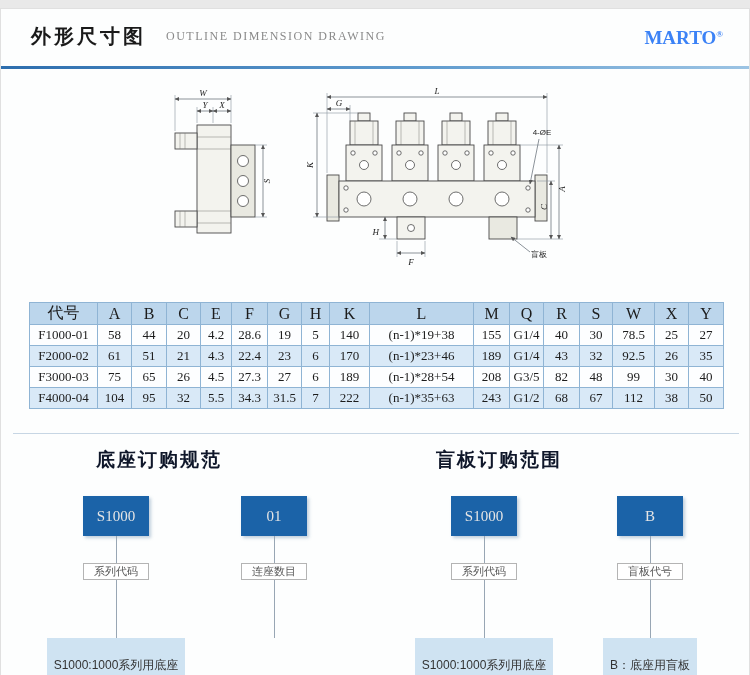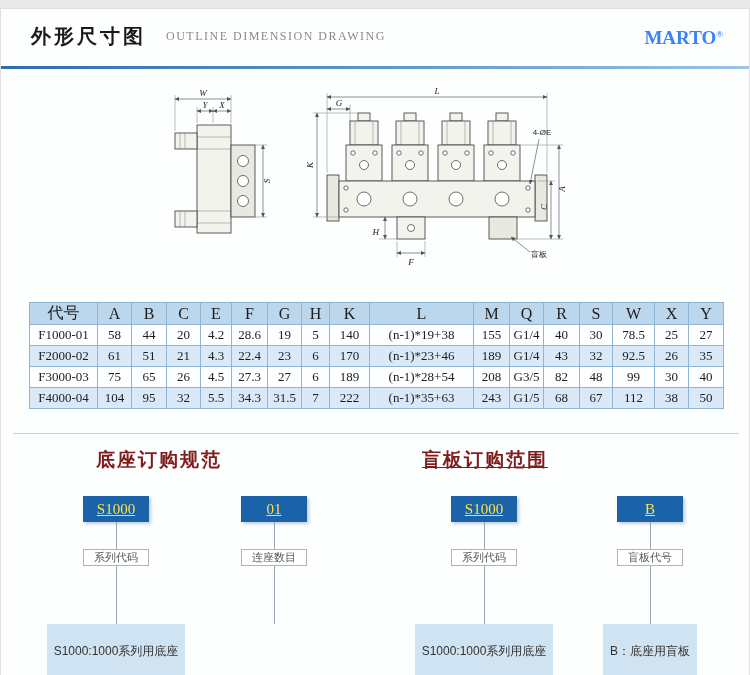--- a/index.html
+++ b/index.html
@@ -29,26 +29,26 @@
   .dim-table { position:absolute; left:28px; top:293px; width:694px; border-collapse:collapse; table-layout:fixed;
                font-family:"Liberation Serif",serif; font-size:13px; color:#1c1c1c; }
   .dim-table th, .dim-table td { border:1px solid #8fb4d4; text-align:center; height:21px; padding:0 1px; overflow:hidden; white-space:nowrap; }
   .dim-table thead th { background:#bcd6ec; font-weight:normal; font-size:16px;font-family:Liberation Serif, serif; }
   .dim-table tbody tr:nth-child(odd) td  { background:#fdfeff; }
   .dim-table tbody tr:nth-child(even) td { background:#d9e9f7; }
 
   .section-divider { position:absolute; left:12px; top:424px; width:726px; height:1px; background:#c7d6e4; }
 
   
-  .order-title { position:absolute; top:438px; font-family:"Liberation Serif",serif; font-weight:bold; font-size:19px; color:#7f1d1d; letter-spacing:2px; }
+  .order-title { position:absolute; top:438px; font-family:"Liberation Serif",serif; font-weight:bold; font-size:19px; color:#0f172a; letter-spacing:2px; }
   .order-title.left  { left:95px; }
-  .order-title.right { left:421px;text-decoration:underline; }
+  .order-title.right { left:435px; }
   .order-col { position:absolute; top:487px; width:170px; display:flex; flex-direction:column; align-items:center; }
-  .code-box { width:66px; height:26px; background:#1b63a8; color:#fde047; font:15px "Liberation Serif",serif;
-              display:flex; align-items:center; justify-content:center; box-shadow:2px 2px 3px rgba(120,150,180,0.45);text-decoration:underline; }
+  .code-box { width:66px; height:40px; background:#1b63a8; color:#e5e5e5; font:15px "Liberation Serif",serif;
+              display:flex; align-items:center; justify-content:center; box-shadow:2px 2px 3px rgba(120,150,180,0.45); }
   .vline { width:1px; background:#98a6b4; }
   .v1 { height:27px; } .v2 { height:58px; }
   .label-box { border:1px solid #b4b4b4; background:#fff; height:17px; padding:0 10px; font-size:11px; color:#555;
                display:flex; align-items:center; white-space:nowrap; }
   .note { background:#cfe3f2; padding:19px 7px; font-size:12px; color:#333; white-space:nowrap; }
 </style>
 </head>
 <body>
 
 <div class="page">
@@ -300,21 +300,21 @@
           <td>104</td>
           <td>95</td>
           <td>32</td>
           <td>5.5</td>
           <td>34.3</td>
           <td>31.5</td>
           <td>7</td>
           <td>222</td>
           <td>(n-1)*35+63</td>
           <td>243</td>
-          <td>G1/5</td>
+          <td>G1/2</td>
           <td>68</td>
           <td>67</td>
           <td>112</td>
           <td>38</td>
           <td>50</td>
         </tr>
       </tbody>
   </table>
 
   <div class="section-divider"></div>

